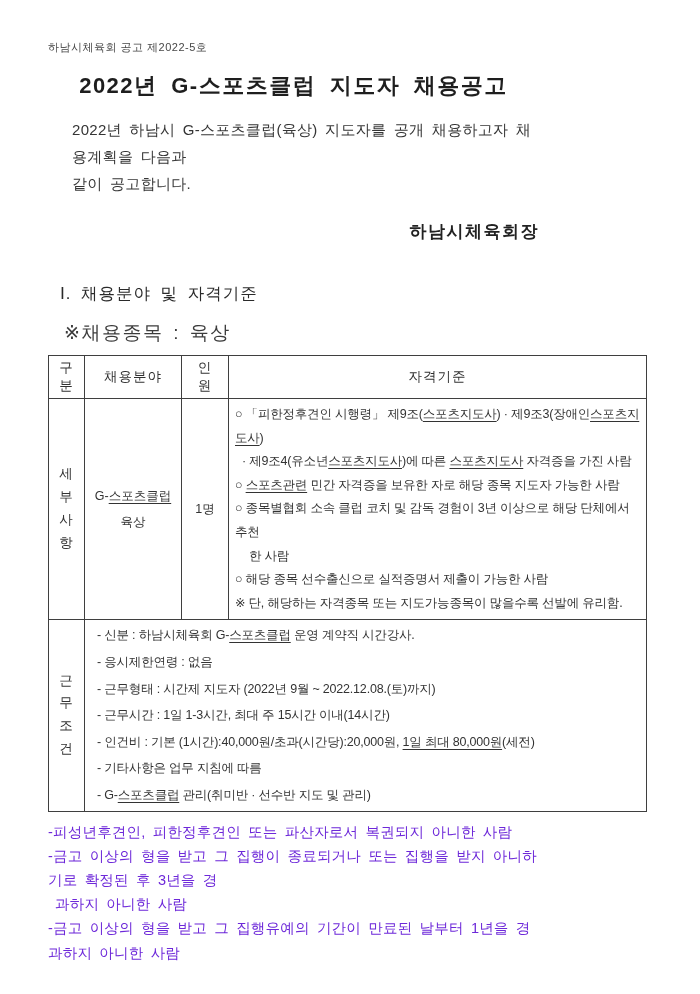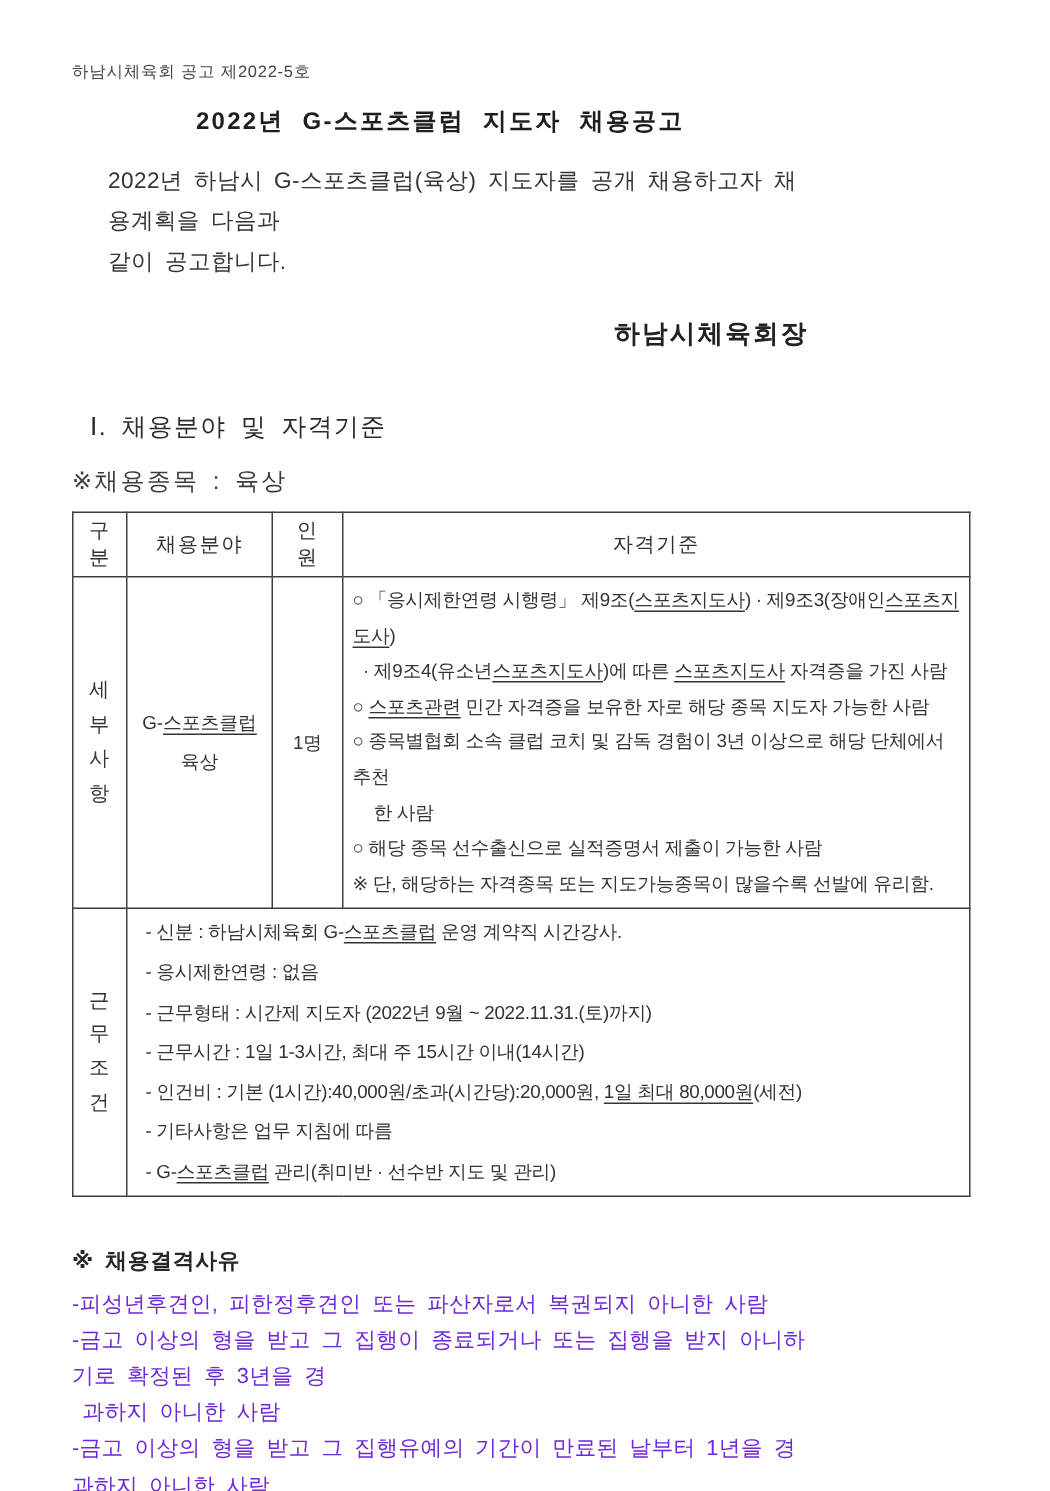--- a/index.html
+++ b/index.html
@@ -3,34 +3,34 @@
 <meta charset="utf-8">
 <style>
   html,body{margin:0;padding:0;}
   body{
     width:700px;height:994px;background:#ffffff;overflow:hidden;
     color:#3a3a3a;font-family:"Liberation Sans","DejaVu Sans",sans-serif;
   }
   .page{box-sizing:border-box;width:584px;height:994px;padding:40px 45px 0 48px;}
   .notice-number{font-size:11px;color:#474747;letter-spacing:.5px;}
   .doc-title{
-    margin-top:16px;text-align:center;font-size:16px;font-weight:bold;
+    margin-top:16px;text-align:center;font-size:22px;font-weight:bold;
     color:#1e1e1e;letter-spacing:1.5px;word-spacing:6px;
   }
   .intro{
     margin-top:15px;font-size:15px;line-height:27px;color:#353535;
     white-space:pre-line;word-spacing:3px;letter-spacing:.3px;margin-left:24px;
   }
   .doc-date{margin-top:7px;text-align:right;font-size:14.5px;word-spacing:5px;color:#383838;}
   .doc-signer{margin-top:23px;text-align:right;font-size:17px;font-weight:bold;color:#222;letter-spacing:1.5px;}
   .sec-heading{
     margin-top:40px;padding-left:12px;font-size:16.5px;font-weight:normal;
     color:#2a2a2a;word-spacing:4px;letter-spacing:1px;
   }
-  .sec-note{margin-top:15px;font-size:16px;color:#3c3c3c;letter-spacing:1.5px;word-spacing:3px;}
+  .sec-note{margin-top:15px;font-size:19px;color:#3c3c3c;letter-spacing:1.5px;word-spacing:3px;margin-left:16px;}
   table.recruit{
     margin-top:9px;width:598px;border-collapse:collapse;table-layout:fixed;
   }
   table.recruit th,table.recruit td{
     border:1.4px solid #3f3f3f;vertical-align:middle;overflow:hidden;
   }
   th.colhead{
     height:40px;font-size:13.5px;font-weight:normal;color:#303030;
     text-align:center;white-space:pre-line;line-height:1.3;letter-spacing:1px;
   }
@@ -95,48 +95,47 @@
     </tr>
     <tr style="height:167px">
       <td class="vlabel">세
 부
 사
 항</td>
       <td class="field-cell"><span>G-</span><span class="u">스포츠클럽</span><span>
 육상</span></td>
       <td class="headcount-cell">1명</td>
       <td class="quals-cell">
-            <div class="tline"><span>○ 「응시제한연령 시행령」 제9조(</span><span class="u">스포츠지도사</span><span>) · 제9조3(장애인</span><span class="u">스포츠지도사</span><span>)</span></div>
+            <div class="tline"><span>○ 「피한정후견인 시행령」 제9조(</span><span class="u">스포츠지도사</span><span>) · 제9조3(장애인</span><span class="u">스포츠지도사</span><span>)</span></div>
             <div class="tline" style="padding-left: 7px;"><span>· 제9조4(유소년</span><span class="u">스포츠지도사</span><span>)에 따른 </span><span class="u">스포츠지도사</span><span> 자격증을 가진 사람</span></div>
             <div class="tline"><span>○ </span><span class="u">스포츠관련</span><span> 민간 자격증을 보유한 자로 해당 종목 지도자 가능한 사람</span></div>
             <div class="tline"><span>○ 종목별협회 소속 클럽 코치 및 감독 경험이 3년 이상으로 해당 단체에서 추천</span></div>
             <div class="tline" style="padding-left: 14px;"><span>한 사람</span></div>
             <div class="tline"><span>○ 해당 종목 선수출신으로 실적증명서 제출이 가능한 사람</span></div>
             <div class="tline"><span>※ 단, 해당하는 자격종목 또는 지도가능종목이 많을수록 선발에 유리함.</span></div>
           </td>
     </tr>
     <tr style="height:188px">
       <td class="vlabel">근
 무
 조
 건</td>
       <td class="cond-cell" colspan="3">
             <div class="tline"><span>- 신분 : 하남시체육회 G-</span><span class="u">스포츠클럽</span><span> 운영 계약직 시간강사.</span></div>
             <div class="tline"><span>- 응시제한연령 : 없음</span></div>
-            <div class="tline"><span>- 근무형태 : 시간제 지도자 (2022년 9월 ~ 2022.11.31.(토)까지)</span></div>
+            <div class="tline"><span>- 근무형태 : 시간제 지도자 (2022년 9월 ~ 2022.12.08.(토)까지)</span></div>
             <div class="tline"><span>- 근무시간 : 1일 1-3시간, 최대 주 15시간 이내(14시간)</span></div>
             <div class="tline"><span>- 인건비 :  기본 (1시간):40,000원/초과(시간당):20,000원, </span><span class="u">1일 최대 80,000원</span><span>(세전)</span></div>
             <div class="tline"><span>- 기타사항은 업무 지침에 따름</span></div>
             <div class="tline"><span>- G-</span><span class="u">스포츠클럽</span><span> 관리(취미반 · 선수반 지도 및 관리)</span></div>
           </td>
     </tr>
   </tbody>
     </table>
 
-  <div class="disq-heading">※ 채용결격사유</div>
 
   <div class="disq-list">
       <div class="tline"><span>-피성년후견인, 피한정후견인 또는 파산자로서 복권되지 아니한 사람</span></div>
       <div class="tline"><span>-금고 이상의 형을 받고 그 집행이 종료되거나 또는 집행을 받지 아니하기로 확정된 후 3년을 경</span></div>
       <div class="tline" style="padding-left: 7px;"><span>과하지 아니한 사람</span></div>
       <div class="tline"><span>-금고 이상의 형을 받고 그 집행유예의 기간이 만료된 날부터 1년을 경과하지 아니한 사람</span></div>
       <div class="tline"></div>
     </div>
 
 </div>

